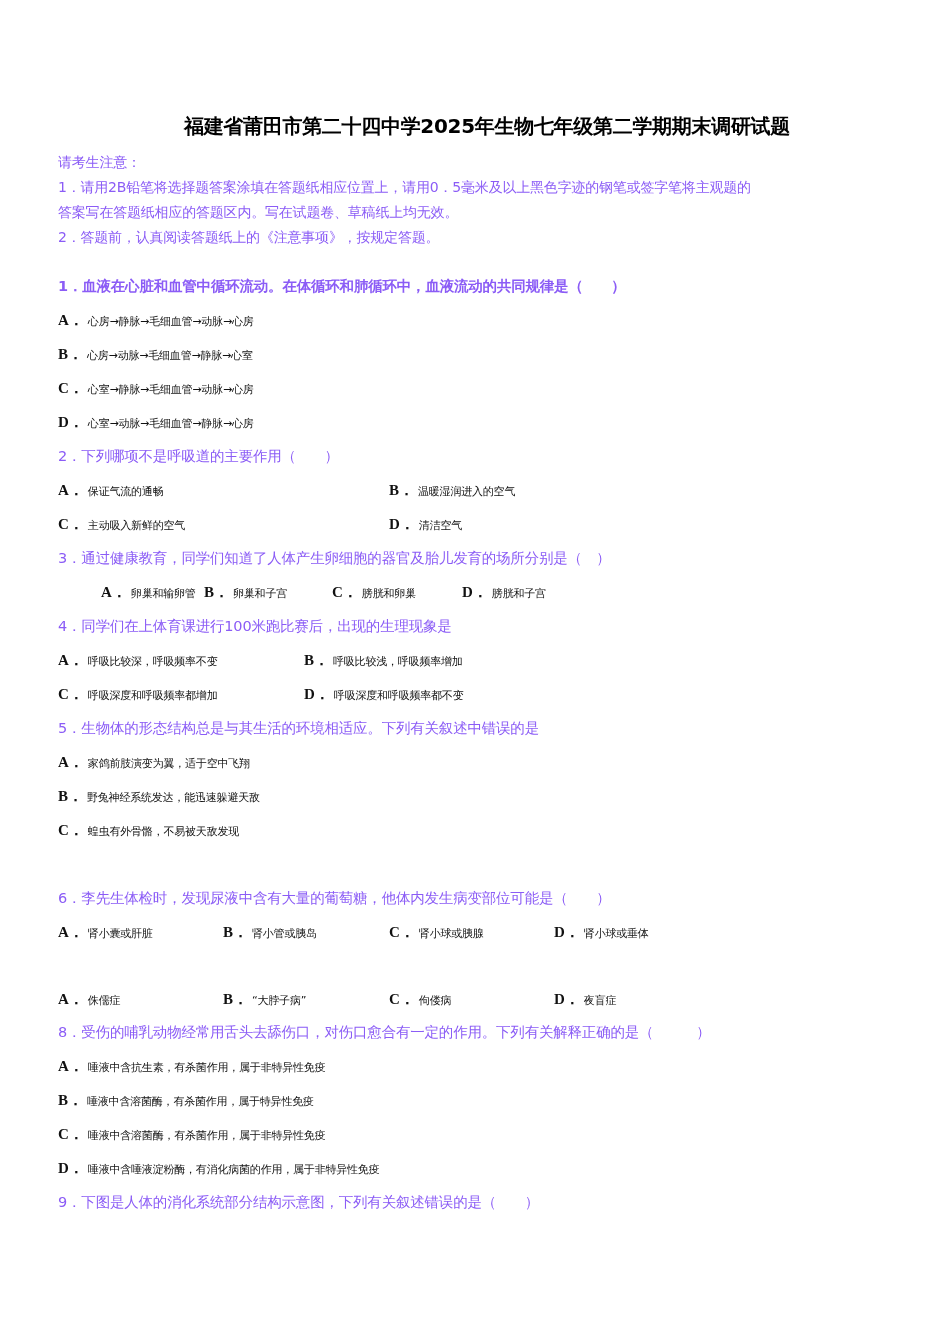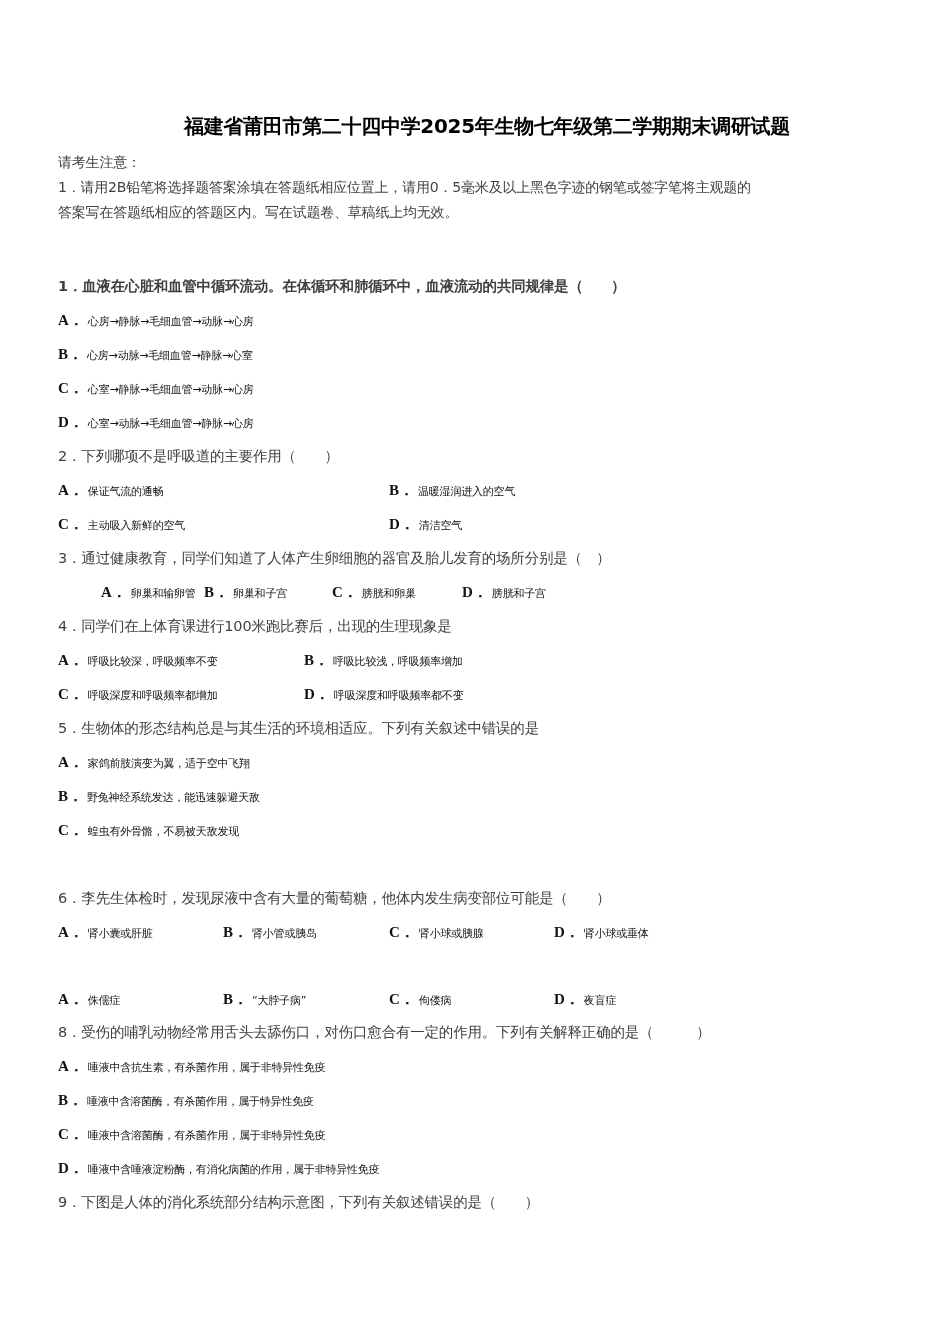--- a/index.html
+++ b/index.html
@@ -32,21 +32,21 @@
       font-size: 20px;
       letter-spacing: -0.3px;
       color: #000;
     }
     .line {
       position: absolute;
       left: 46px;
       font-size: 14.5px;
       line-height: 20px;
       white-space: nowrap;
-      color: #404040;
+      color: #8b5cf6;
     }
     .notice {
       font-family: "DejaVu Sans", "Liberation Sans", sans-serif;
       font-size: 14px;
       letter-spacing: -0.2px;
     }
     .q {
       font-family: "DejaVu Sans", "Liberation Sans", sans-serif;
       font-size: 14.5px;
       letter-spacing: -0.2px;
@@ -71,20 +71,21 @@
 </head>
 <body>
 
 <div class="page">
 
   <div class="title">福建省莆田市第二十四中学2025年生物七年级第二学期期末调研试题</div>
 
   <div class="line notice" style="top:152px;">请考生注意：</div>
   <div class="line notice" style="top:177px;">1．请用2B铅笔将选择题答案涂填在答题纸相应位置上，请用0．5毫米及以上黑色字迹的钢笔或签字笔将主观题的</div>
   <div class="line notice" style="top:202px;">答案写在答题纸相应的答题区内。写在试题卷、草稿纸上均无效。</div>
+  <div class="line notice" style="top:227px;">2．答题前，认真阅读答题纸上的《注意事项》，按规定答题。</div>
 
   <div class="line q" style="top:276px;font-weight:bold;">1．血液在心脏和血管中循环流动。在体循环和肺循环中，血液流动的共同规律是（　　）</div>
   <div class="opt" style="left:46px; top:310px;">
     <span class="opt-letter">A．</span><span class="opt-text">心房→静脉→毛细血管→动脉→心房</span>
   </div>
   <div class="opt" style="left:46px; top:344px;">
     <span class="opt-letter">B．</span><span class="opt-text">心房→动脉→毛细血管→静脉→心室</span>
   </div>
   <div class="opt" style="left:46px; top:378px;">
     <span class="opt-letter">C．</span><span class="opt-text">心室→静脉→毛细血管→动脉→心房</span>

